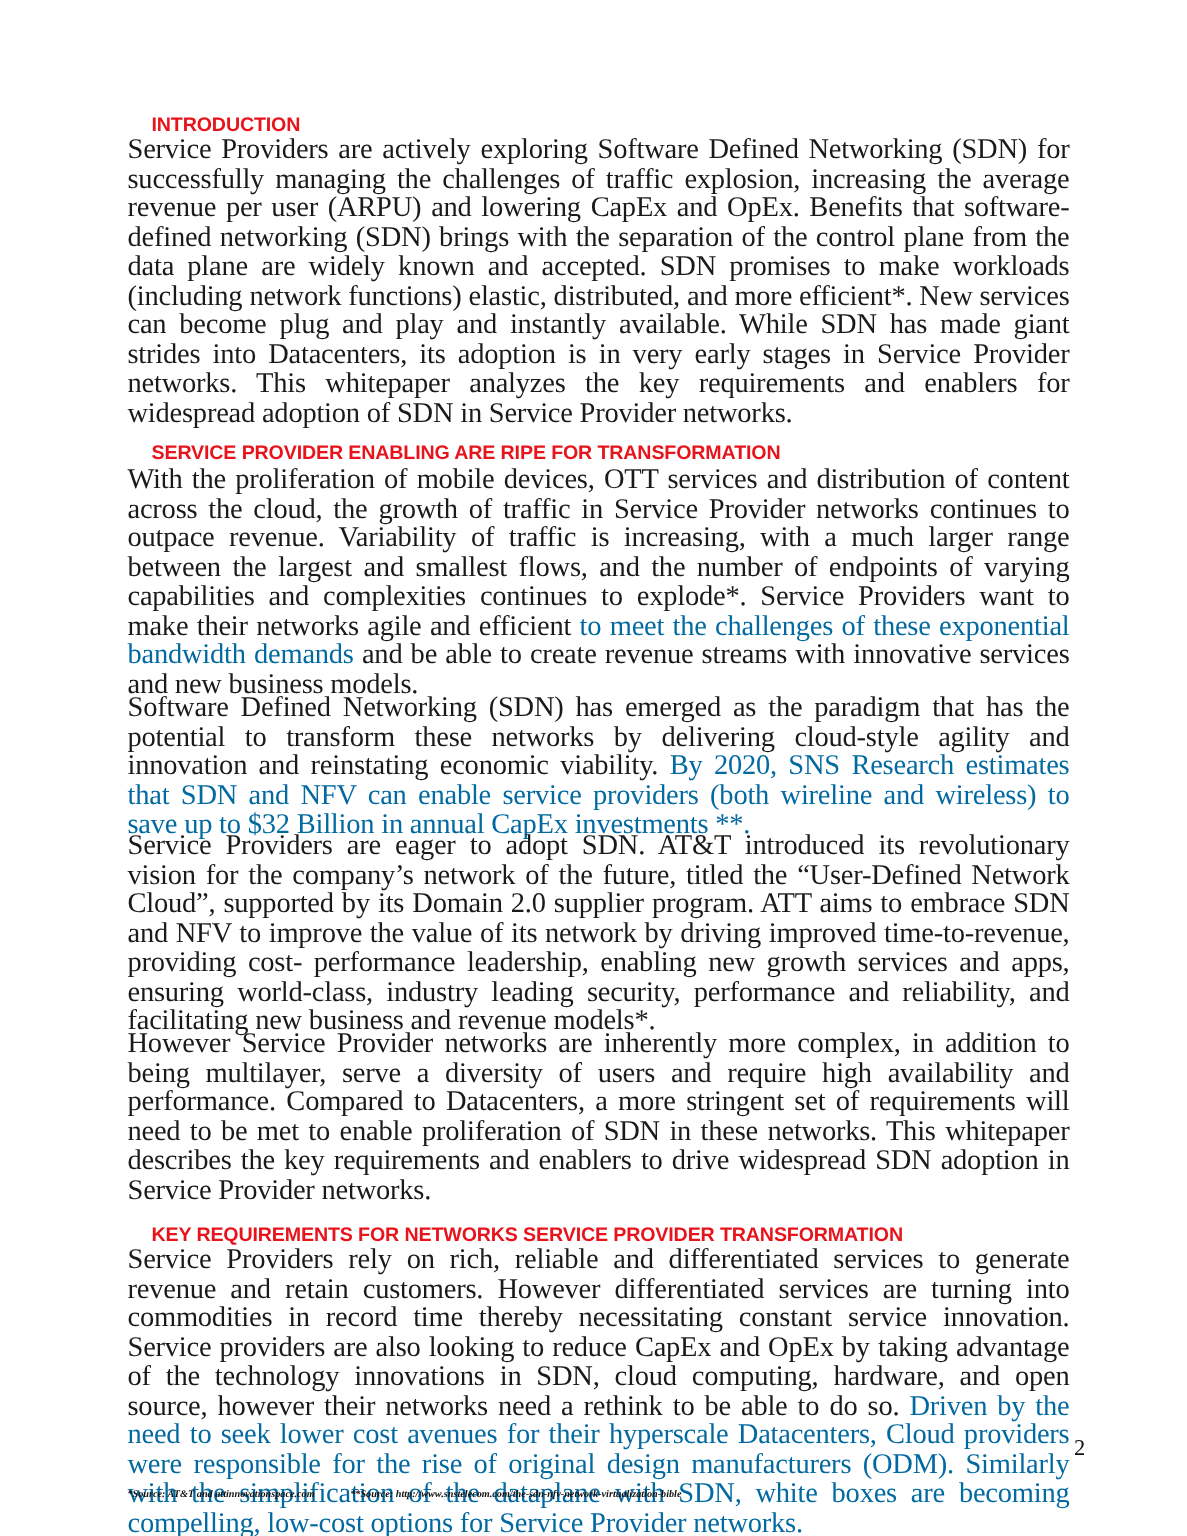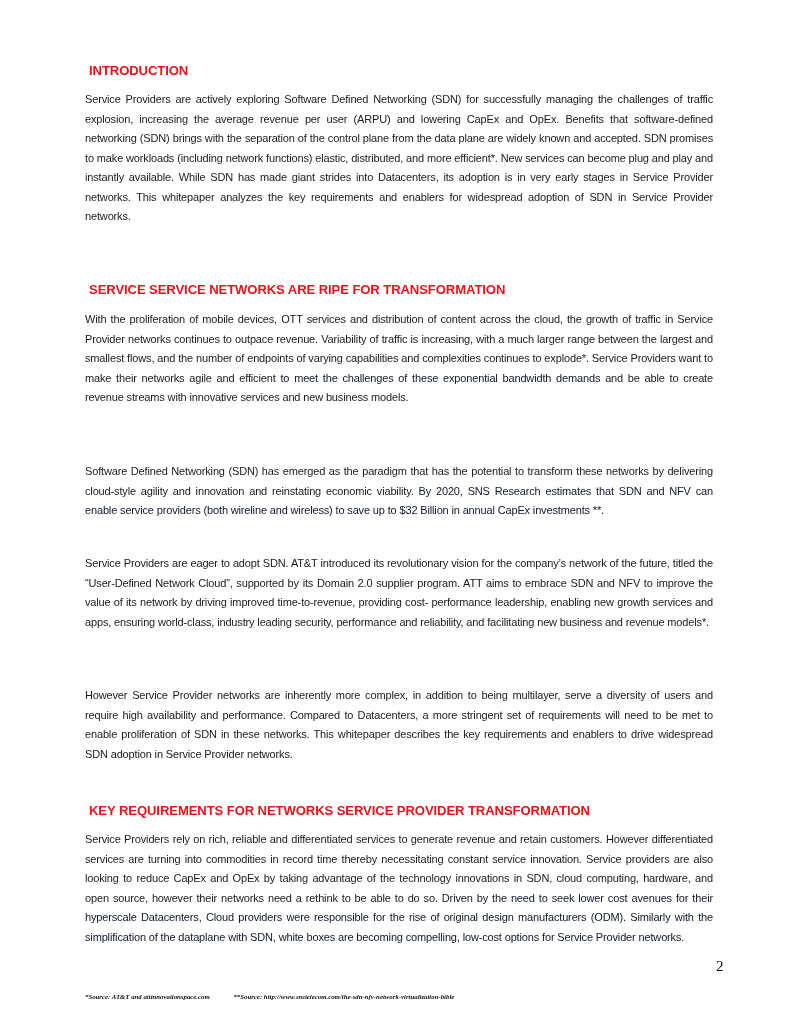--- a/index.html
+++ b/index.html
@@ -1,34 +1,34 @@
 <!DOCTYPE html>
 <html><head>
 <meta charset="utf-8">
 <style>
   html, body { margin: 0; padding: 0; background: #ffffff; }
   body { width: 791px; height: 1024px; position: relative; overflow: hidden;
          font-family: "Liberation Sans", "DejaVu Sans", sans-serif; color: #111; }
   .page { position: absolute; left: 85px; top: 0; width: 628px; }
-  .heading { color: #e8141c; font-size: 13.1px; line-height: 19px; letter-spacing: -0.1px; margin: 4px; position: absolute; left: 0; white-space: nowrap; }
-  .para { font-size: 11px; line-height: 19.5px; text-align: justify; margin: 0; position: absolute; left: 0; width: 628px; color: #1a1a1a; letter-spacing: -0.15px; }
-  .light { color: #0f172a; }
+  .heading { color: #e8141c; font-size: 13.1px; line-height: 19px; letter-spacing: -0.1px; margin: 16px; position: absolute; left: 0; white-space: nowrap; }
+  .para { font-size: 19px; line-height: 19.5px; text-align: justify; margin: 0; position: absolute; left: 0; width: 628px; color: #1a1a1a; letter-spacing: -0.15px; font-family: Liberation Serif, serif; }
+  .light { color: #0369a1; }
   .page-num { position: absolute; left: 716px; top: 958px; font-family: "Liberation Serif", "DejaVu Serif", serif; font-size: 15px; color: #111; }
   .footnotes { position: absolute; left: 85px; top: 993px; font-family: "Liberation Serif", "DejaVu Serif", serif; font-style: italic; font-weight: bold; font-size: 6.8px; color: #111; white-space: nowrap; }
   .footnotes span { margin-right: 22px; }
 </style>
 </head>
 <body>
 
 <div class="page">
 
   <h2 class="heading" style="top:57px">INTRODUCTION</h2>
   <p class="para" style="top:90px"><span>Service Providers are actively exploring Software Defined Networking (SDN) for successfully managing the challenges of traffic explosion, increasing the average revenue per user (ARPU) and lowering CapEx and OpEx. Benefits that software-defined networking (SDN) brings with the separation of the control plane from the data plane are widely known and accepted. SDN promises to make workloads (including network functions) elastic, distributed, and more efficient*. New services can become plug and play and instantly available. While SDN has made giant strides into Datacenters, its adoption is in very early stages in Service Provider networks. This whitepaper analyzes the key requirements and enablers for widespread adoption of SDN in Service Provider networks.</span></p>
 
-  <h2 class="heading" style="top:276px">SERVICE SERVICE NETWORKS ARE RIPE FOR TRANSFORMATION</h2>
+  <h2 class="heading" style="top:276px">SERVICE PROVIDER ENABLING ARE RIPE FOR TRANSFORMATION</h2>
   <p class="para" style="top:310px"><span>With the proliferation of mobile devices, OTT services and distribution of content across the cloud, the growth of traffic in Service Provider networks continues to outpace revenue. Variability of traffic is increasing, with a much larger range between the largest and smallest flows, and the number of endpoints of varying capabilities and complexities continues to explode*. Service Providers want to make their networks agile and efficient </span><span class="light">to meet the challenges of these exponential bandwidth demands</span><span> and be able to create revenue streams with innovative services and new business models.</span></p>
 
   <p class="para" style="top:462px"><span>Software Defined Networking (SDN) has emerged as the paradigm that has the potential to transform these networks by delivering cloud-style agility and innovation and reinstating economic viability. </span><span class="light">By 2020, SNS Research estimates that SDN and NFV can enable service providers (both wireline and wireless) to save up to $32 Billion in annual CapEx investments **.</span></p>
 
   <p class="para" style="top:554px"><span>Service Providers are eager to adopt SDN. AT&amp;T introduced its revolutionary vision for the company’s network of the future, titled the “User-Defined Network Cloud”, supported by its Domain 2.0 supplier program. ATT aims to embrace SDN and NFV to improve the value of its network by driving improved time-to-revenue, providing cost- performance leadership, enabling new growth services and apps, ensuring world-class, industry leading security, performance and reliability, and facilitating new business and revenue models*.</span></p>
 
   <p class="para" style="top:686px"><span>However Service Provider networks are inherently more complex, in addition to being multilayer, serve a diversity of users and require high availability and performance. Compared to Datacenters, a more stringent set of requirements will need to be met to enable proliferation of SDN in these networks. This whitepaper describes the key requirements and enablers to drive widespread SDN adoption in Service Provider networks.</span></p>
 
   <h2 class="heading" style="top:797px">KEY REQUIREMENTS FOR NETWORKS SERVICE PROVIDER TRANSFORMATION</h2>
   <p class="para" style="top:830px"><span>Service Providers rely on rich, reliable and differentiated services to generate revenue and retain customers. However differentiated services are turning into commodities in record time thereby necessitating constant service innovation. Service providers are also looking to reduce CapEx and OpEx by taking advantage of the technology innovations in SDN, cloud computing, hardware, and open source, however their networks need a rethink to be able to do so. </span><span class="light">Driven by the need to seek lower cost avenues for their hyperscale Datacenters, Cloud providers were responsible for the rise of original design manufacturers (ODM). Similarly with the simplification of the dataplane with SDN, white boxes are becoming compelling, low-cost options for Service Provider networks.</span></p>

